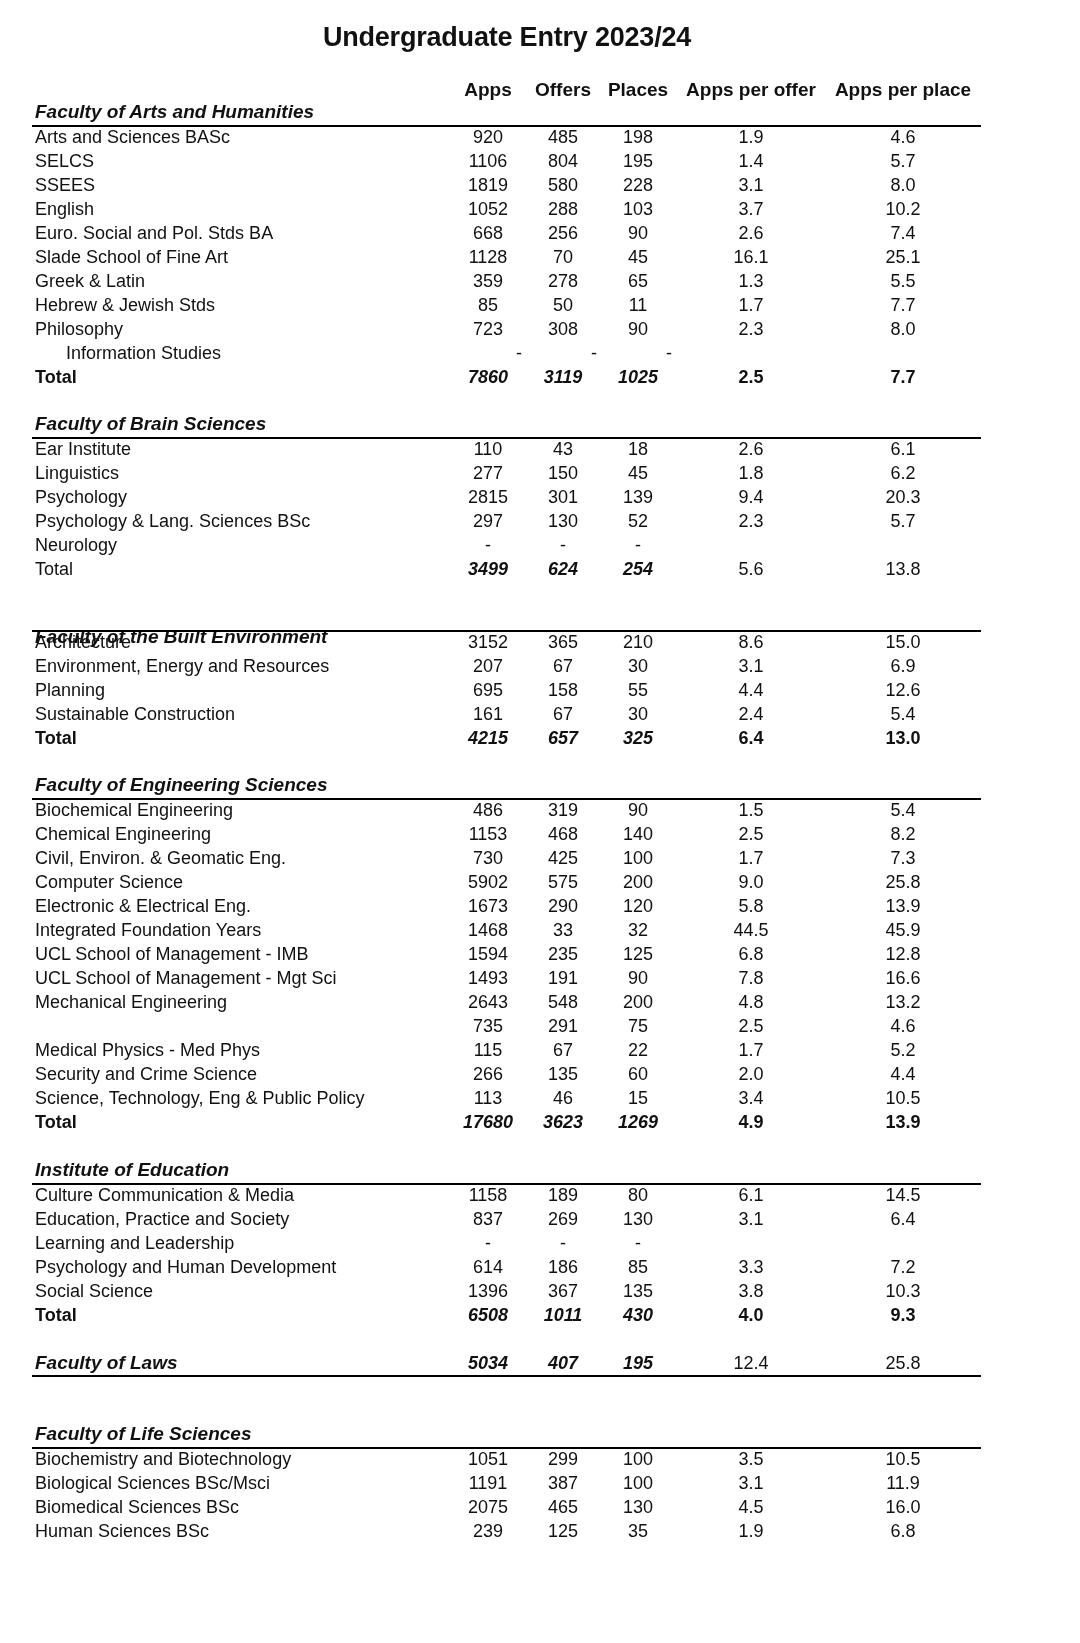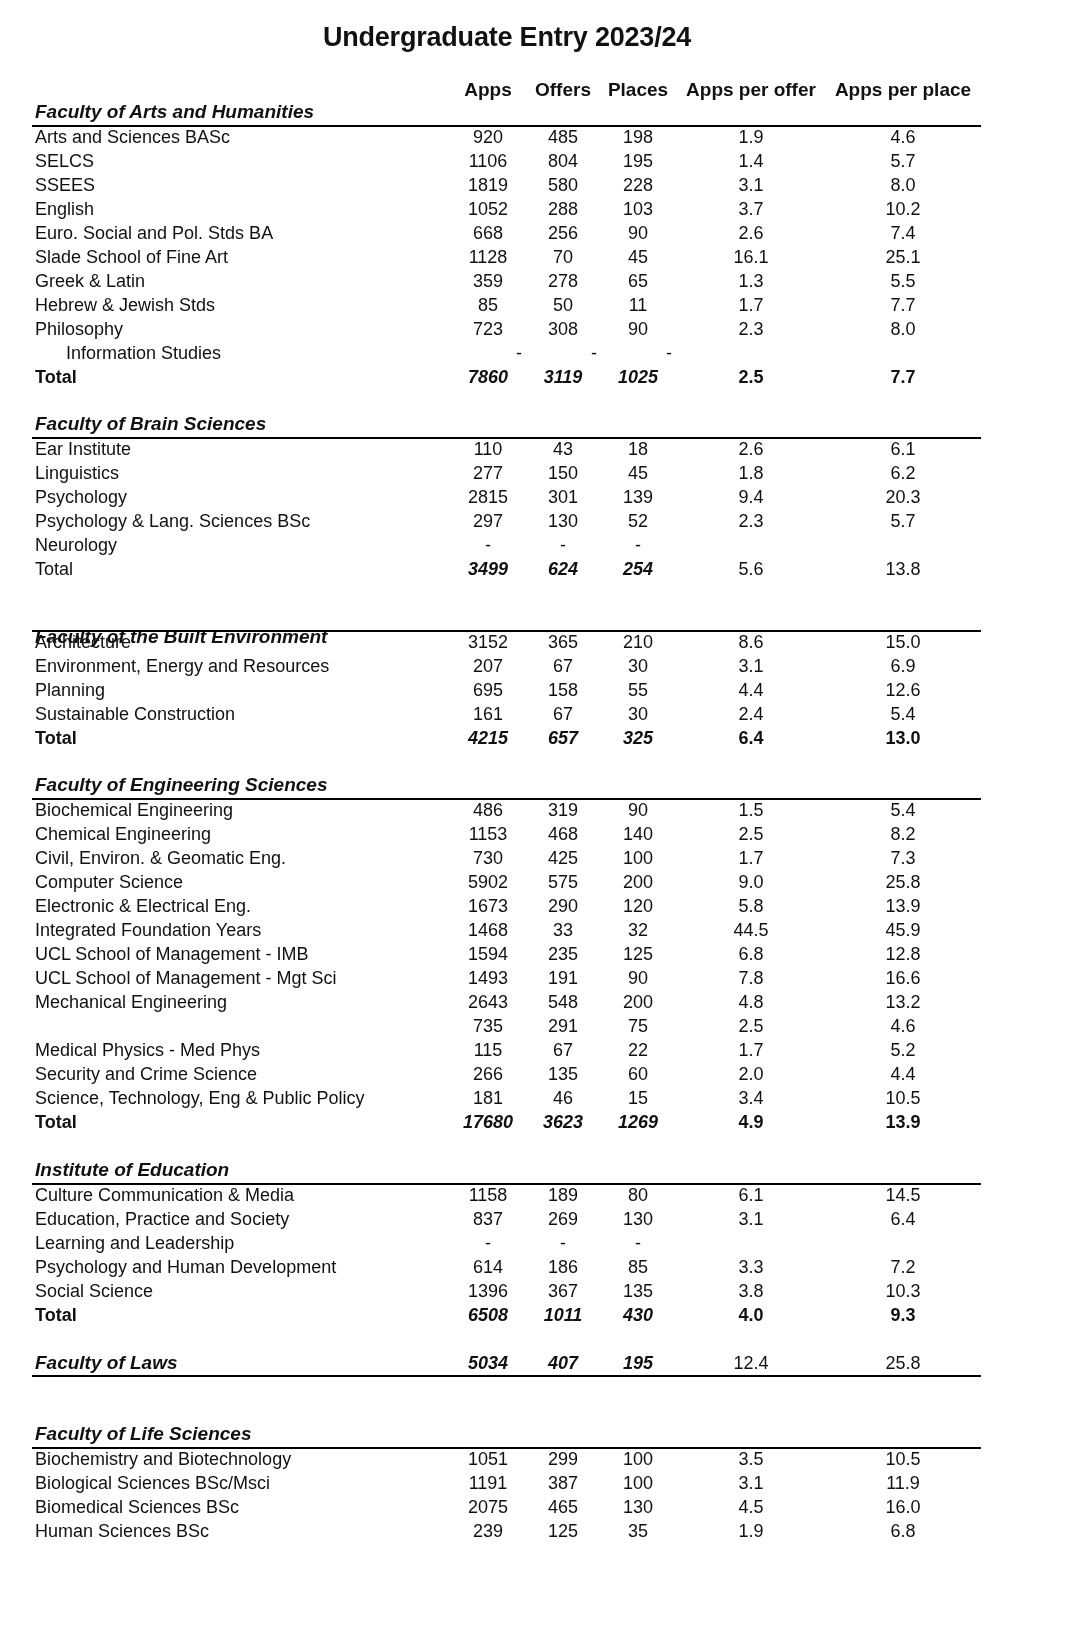--- a/index.html
+++ b/index.html
@@ -317,21 +317,21 @@
     <div class="row" style="top: 1062px;">
       <span class="name">Security and Crime Science</span>
       <span class="cell apps">266</span>
       <span class="cell offers">135</span>
       <span class="cell places">60</span>
       <span class="cell apo">2.0</span>
       <span class="cell app">4.4</span>
     </div>
     <div class="row" style="top: 1086px;">
       <span class="name">Science, Technology, Eng &amp; Public Policy</span>
-      <span class="cell apps">181</span>
+      <span class="cell apps">113</span>
       <span class="cell offers">46</span>
       <span class="cell places">15</span>
       <span class="cell apo">3.4</span>
       <span class="cell app">10.5</span>
     </div>
     <div class="row total boldratios" style="top: 1110px;">
       <span class="name">Total</span>
       <span class="cell apps">17680</span>
       <span class="cell offers">3623</span>
       <span class="cell places">1269</span>

